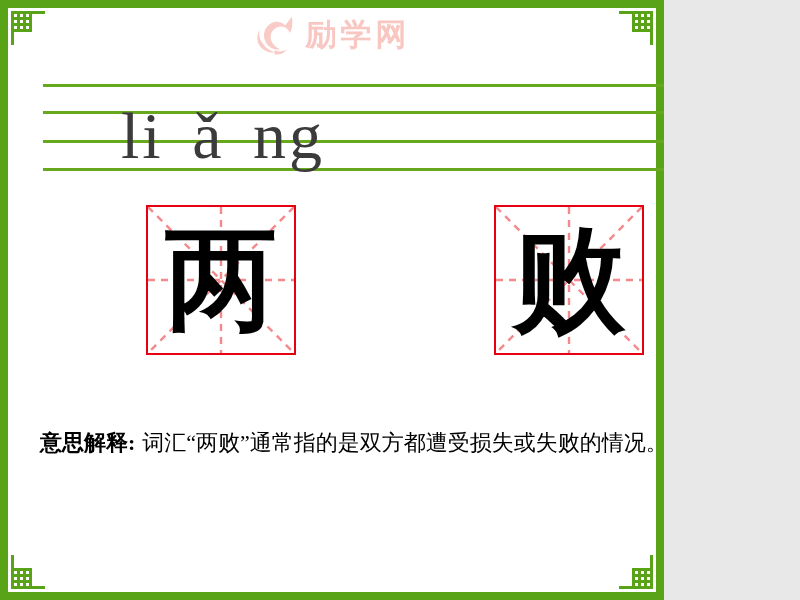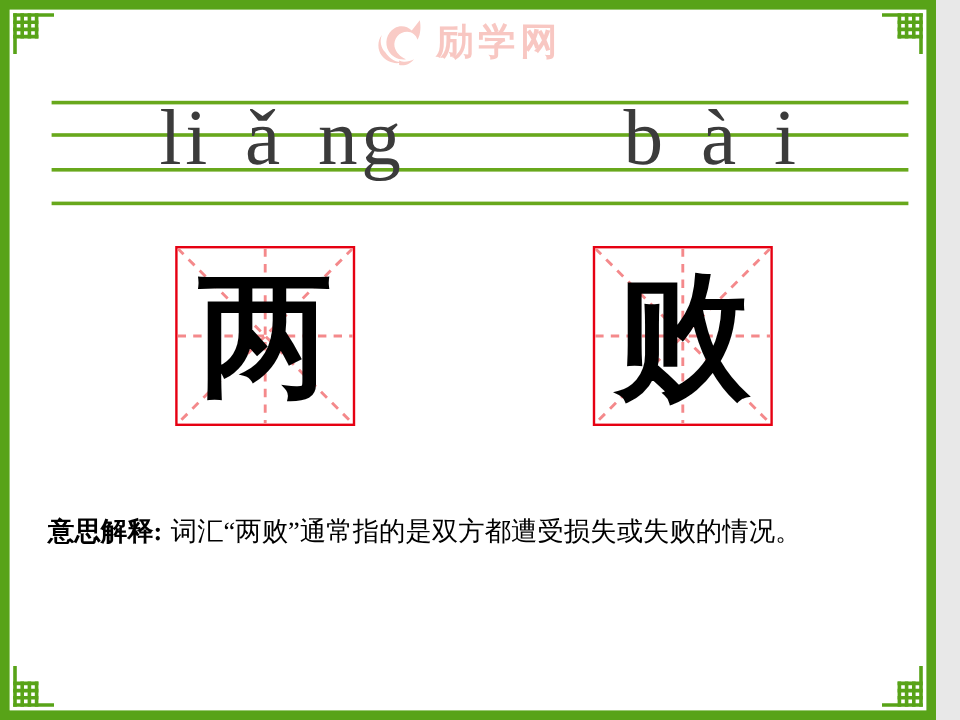--- a/index.html
+++ b/index.html
@@ -1,22 +1,21 @@
 <!DOCTYPE html>
 <html><head>
 <meta charset="utf-8">
 <style>
   html,body{margin:0;padding:0;background:#e8e8e8;}
   .page{
     position:relative;
-    width:748px;height:600px;
+    width:664px;height:600px;
     background:#ffffff;
     overflow:hidden;
     font-family:"Liberation Serif","DejaVu Serif",serif;
-    padding-left:32px;
   }
   
   .frame{
     position:absolute;inset:0;
     border:8px solid #58a318;
     pointer-events:none;
     box-sizing:border-box;
   }
   
   .corner{position:absolute;width:40px;height:40px;}
@@ -46,21 +45,21 @@
   .py-line.l3{top:140px;} .py-line.l4{top:168px;}
   
   .pinyin-word{
     position:absolute;top:83px;
     transform:translateX(-50%);
     font-size:66px;line-height:1;
     color:#3b3b3b;
     letter-spacing:3px;word-spacing:9px;
     white-space:nowrap;
   }
-  .pinyin-word.w1{left:235px;}
+  .pinyin-word.w1{left:223px;margin-top:20px;}
   .pinyin-word.w2{left:593px;}
   
   .charbox{
     position:absolute;top:205px;
     width:150px;height:150px;
     border:2px solid #e60012;
     box-sizing:border-box;
     background:#ffffff;
   }
   .charbox.b1{left:146px;}
@@ -146,21 +145,20 @@
     </svg>
     <span class="brand-name">励学网</span>
   </div>
 
   <div class="py-line l1"></div>
   <div class="py-line l2"></div>
   <div class="py-line l3"></div>
   <div class="py-line l4"></div>
 
   <div class="pinyin-word w1">li ǎ ng</div>
-  <div class="pinyin-word w2">b à i</div>
 
   <div class="charbox b1">
     <svg class="guides" viewBox="0 0 146 146" preserveAspectRatio="none">
       <g stroke="#f4898b" stroke-width="2.4" stroke-dasharray="7 6" fill="none">
         <line x1="0" y1="0" x2="146" y2="146"></line>
         <line x1="146" y1="0" x2="0" y2="146"></line>
         <line x1="73" y1="0" x2="73" y2="146"></line>
         <line x1="0" y1="73" x2="146" y2="73"></line>
       </g>
     </svg>

